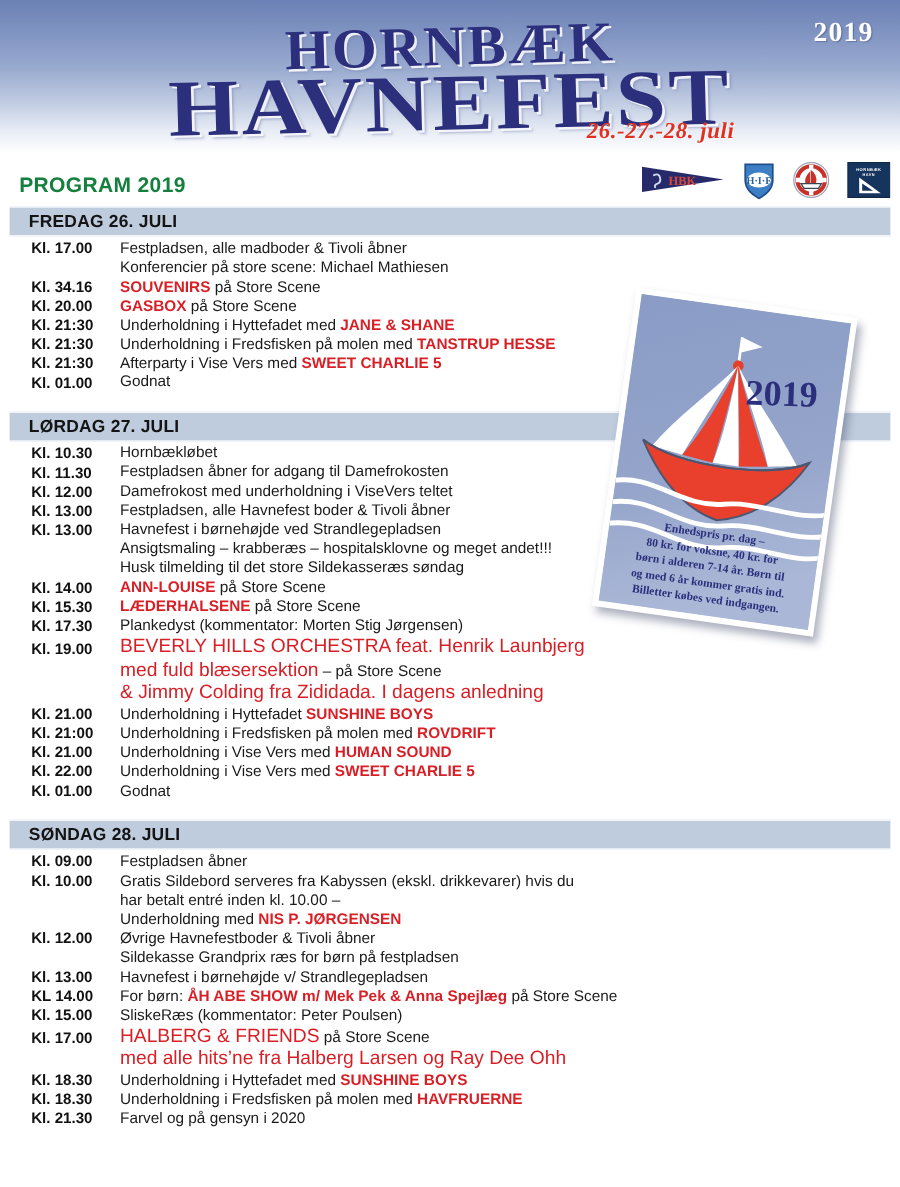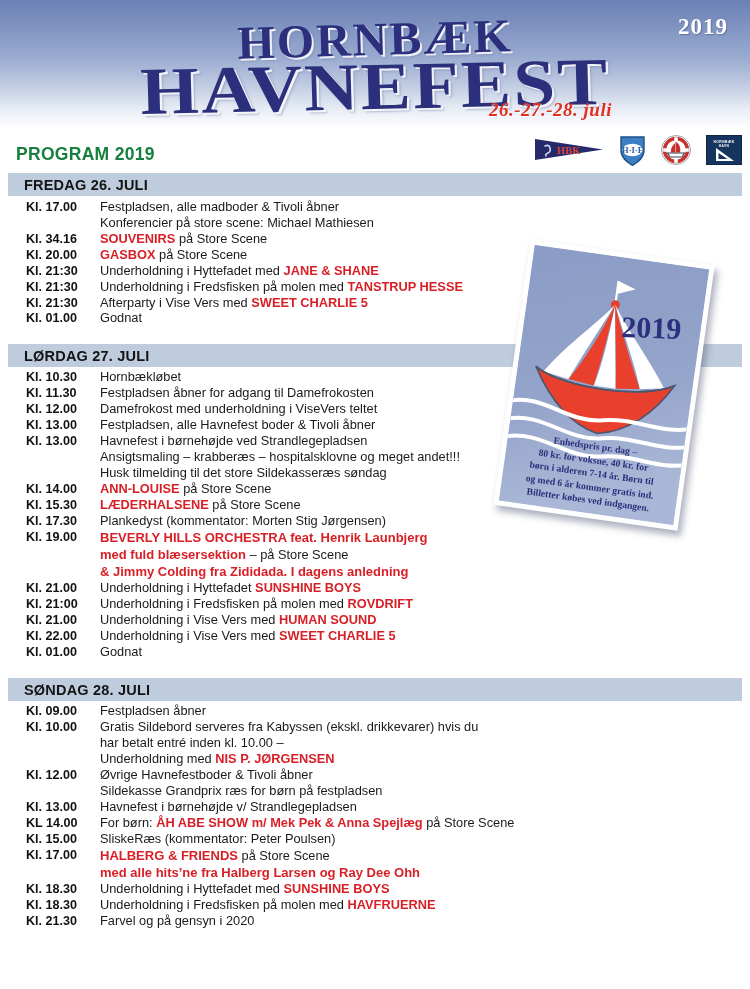--- a/index.html
+++ b/index.html
@@ -111,21 +111,21 @@
     color: #141414;
     padding: 4px 0 3px 16px;
     margin: 0;
   }
   .day-block { margin: 16px 0 9px 0; }
   .day-block:first-child { margin-top: 0; }
 
   .rows { padding-top: 2px; }
   .row {
     display: flex;
-    align-items: flex-start;
+    align-items: flex-end;
     line-height: 1.0;
     padding: 1.6px 0;
   }
   .time {
     flex: 0 0 76px;
     padding-left: 18px;
     box-sizing: border-box;
     font-size: 12.6px;
     font-weight: bold;
     color: #111;
@@ -136,22 +136,22 @@
     font-size: 12.8px;
     color: #1a1a1a;
     padding-left: 16px;
   }
   .desc .hl {
     color: #d81f26;
     font-weight: bold;
   }
   .desc .hl-big {
     color: #d81f26;
-    font-weight: bold;
-    font-size: 13px;
+    font-weight: normal;
+    font-size: 16px;
   }
   .row.cont .time { visibility: hidden; }
 
   
   .ticket-card {
     position: absolute;
     left: 511px;
     top: 251px;
     width: 186px;
     height: 268px;

